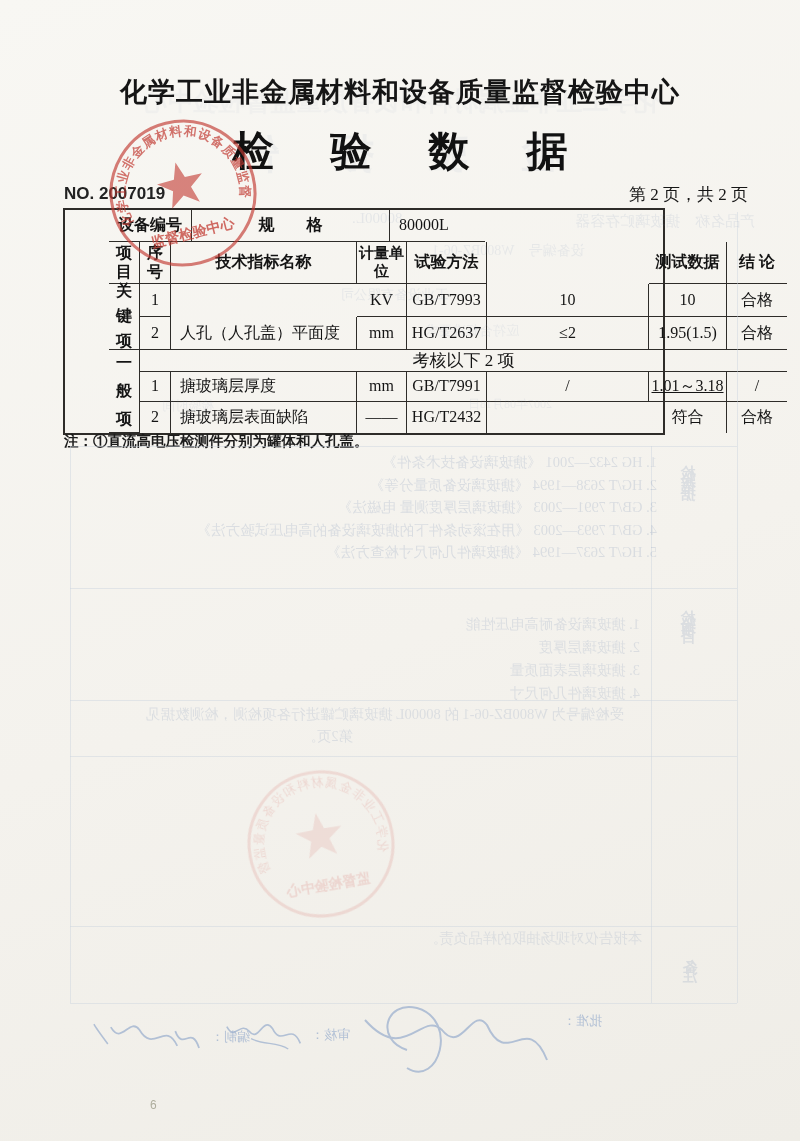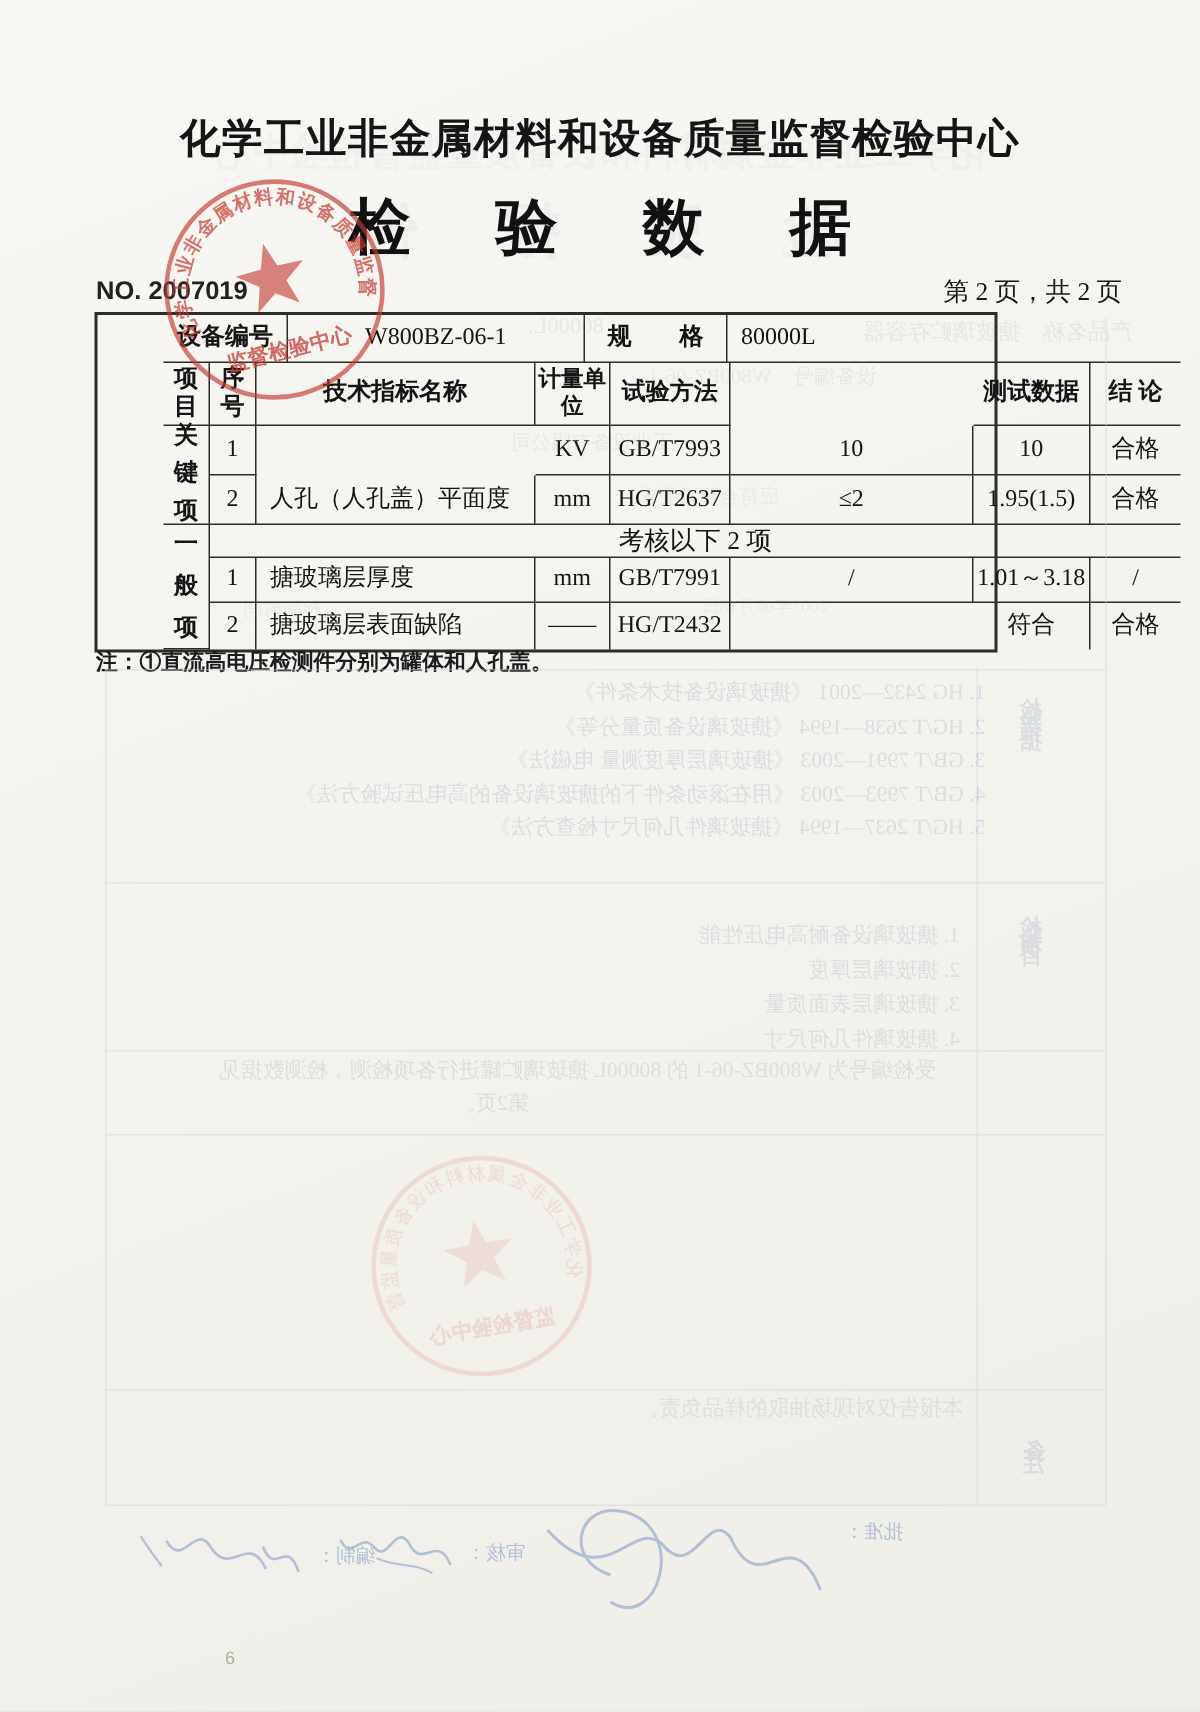--- a/index.html
+++ b/index.html
@@ -101,21 +101,20 @@
   <div class="ghost g-doc flip">检验报告</div>
 
   <div class="org-title">化学工业非金属材料和设备质量监督检验中心</div>
   <div class="doc-title">检验数据</div>
   <div class="report-no">NO. 2007019</div>
   <div class="page-indicator">第 2 页，共 2 页</div>
 
   <div class="tbl">
     <div class="row-info">
       <div class="cell hdr">设备编号</div>
-      <div class="cell">W800BZ-06-1</div>
       <div class="cell hdr">规　　格</div>
       <div class="cell left no-r">80000L</div>
     </div>
     <div class="tbl-body">
 
       <div class="cell hdr" style="grid-row:1;grid-column:1;">项目</div>
       <div class="cell hdr" style="grid-row:1;grid-column:2;">序号</div>
       <div class="cell hdr" style="grid-row:1;grid-column:3;">技术指标名称</div>
       <div class="cell hdr" style="grid-row:1;grid-column:4;font-size:15px;">计量单位</div>
       <div class="cell hdr" style="grid-row:1;grid-column:5;">试验方法</div>
@@ -141,21 +140,21 @@
 
       <div class="cell vgroup2" style="grid-row:4/7;grid-column:1;">一般项</div>
 
       <div class="cell no-r" style="grid-row:4;grid-column:2/9;font-size:17px;">考核以下 2 项</div>
 
       <div class="cell" style="grid-row:5;grid-column:2;">1</div>
       <div class="cell left" style="grid-row:5;grid-column:3;">搪玻璃层厚度</div>
       <div class="cell" style="grid-row:5;grid-column:4;">mm</div>
       <div class="cell" style="grid-row:5;grid-column:5;">GB/T7991</div>
       <div class="cell" style="grid-row:5;grid-column:6;">/</div>
-      <div class="cell" style="grid-row:5;grid-column:7;">1.01～3.18</div>
+      <div class="cell" style="grid-row:5;grid-column:7;text-decoration:underline;">1.01～3.18</div>
       <div class="cell no-r" style="grid-row:5;grid-column:8;">/</div>
 
       <div class="cell no-b" style="grid-row:6;grid-column:2;">2</div>
       <div class="cell left no-b" style="grid-row:6;grid-column:3;">搪玻璃层表面缺陷</div>
       <div class="cell no-b" style="grid-row:6;grid-column:4;">——</div>
       <div class="cell no-b" style="grid-row:6;grid-column:5;">HG/T2432</div>
       <div class="cell no-b" style="grid-row:6;grid-column:7;">符合</div>
       <div class="cell no-r no-b" style="grid-row:6;grid-column:8;">合格</div>
     </div>
   </div>

